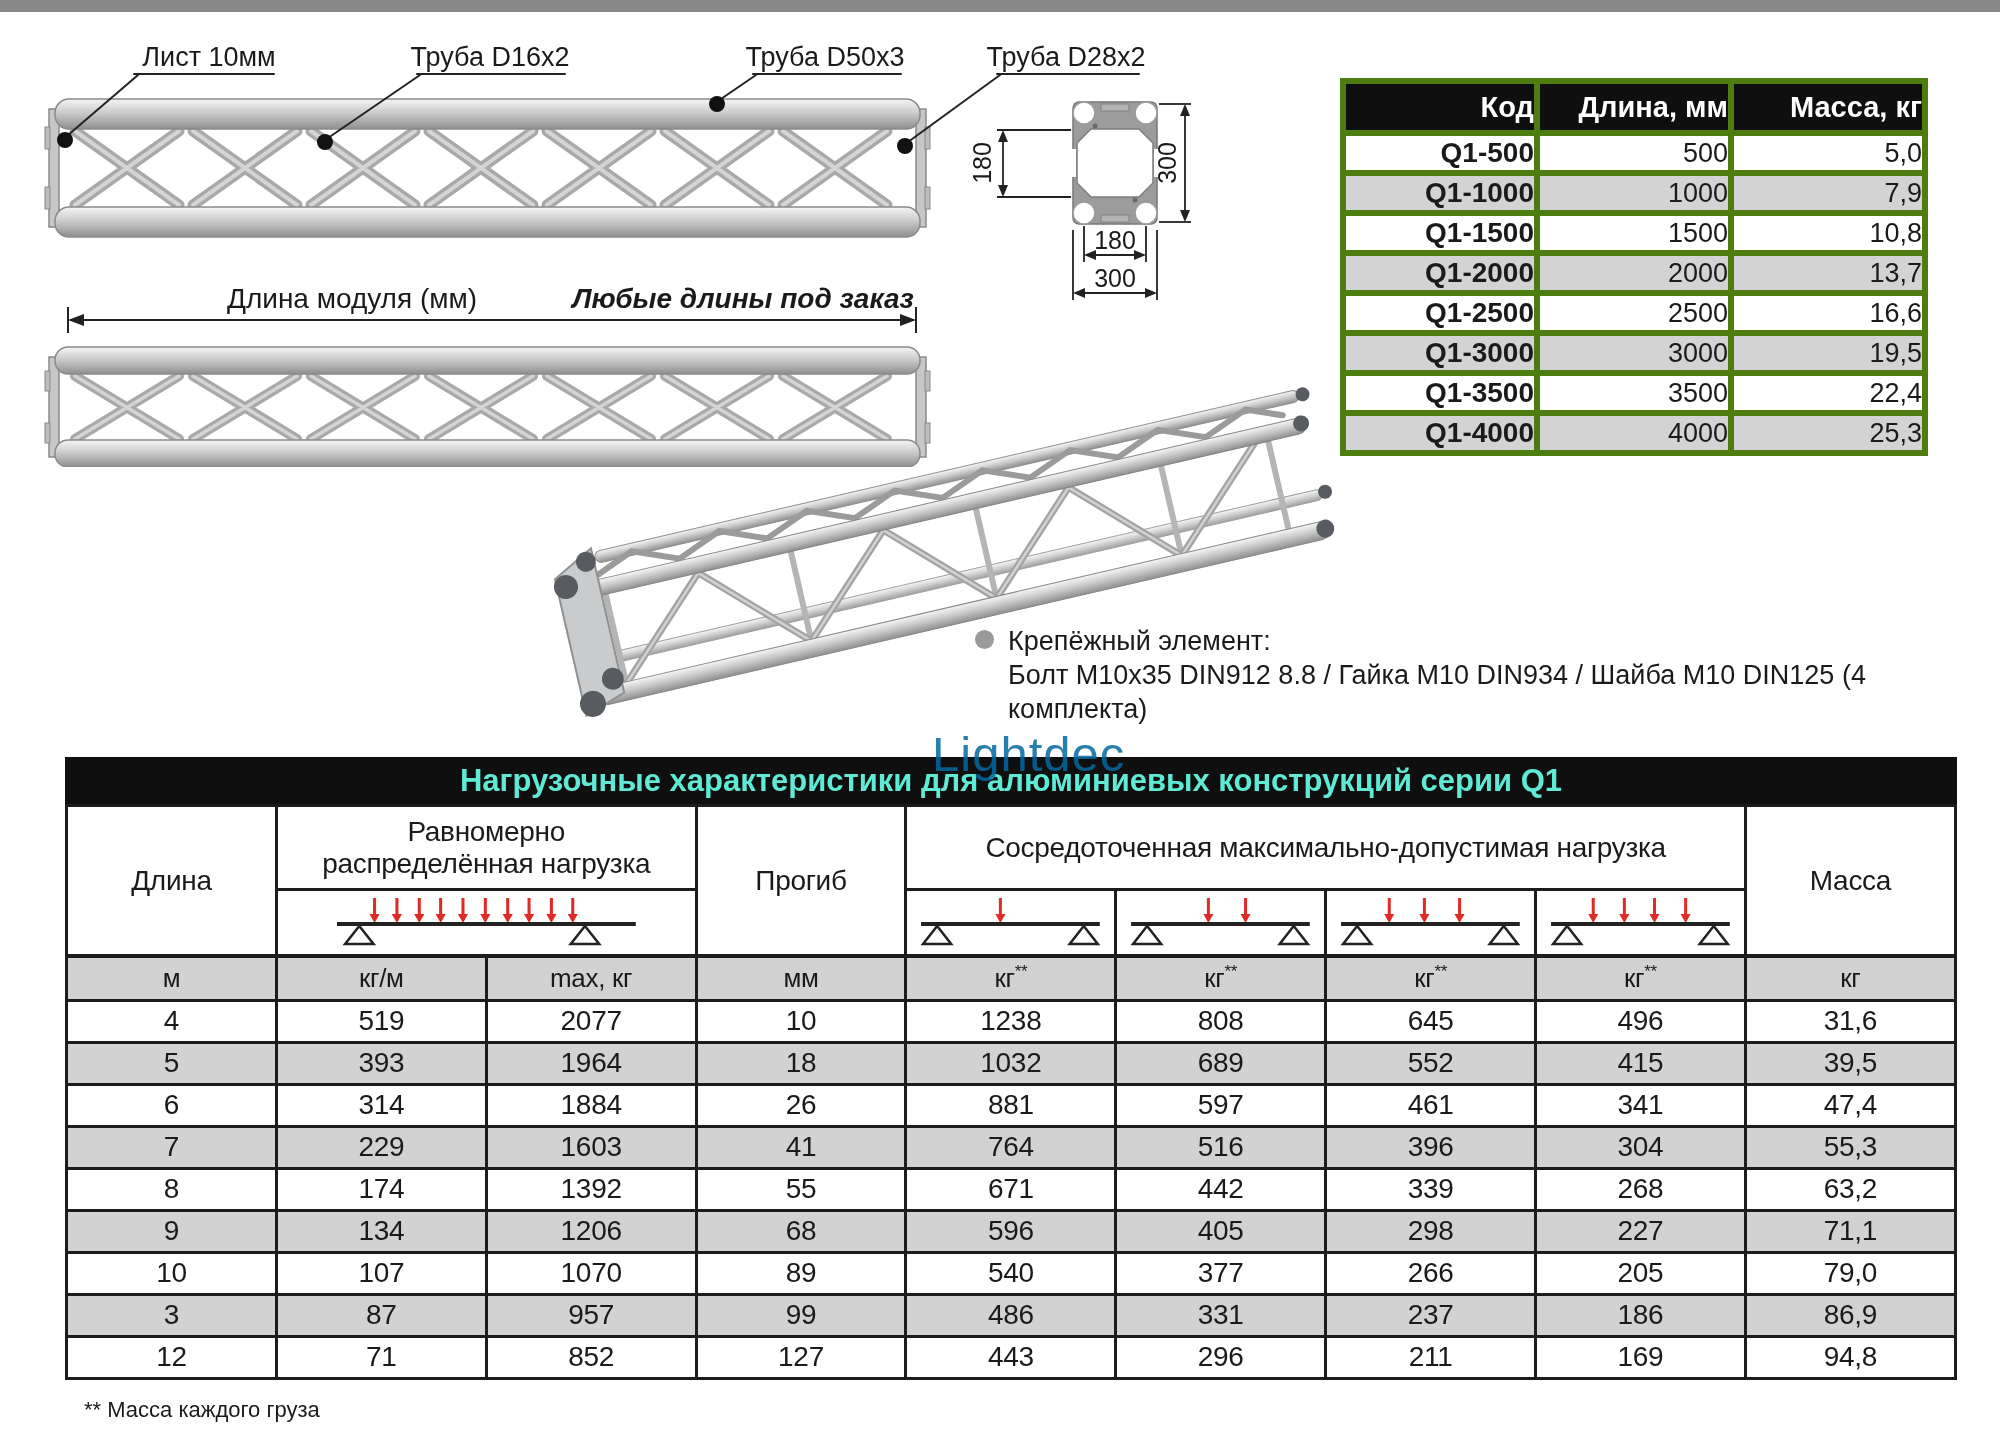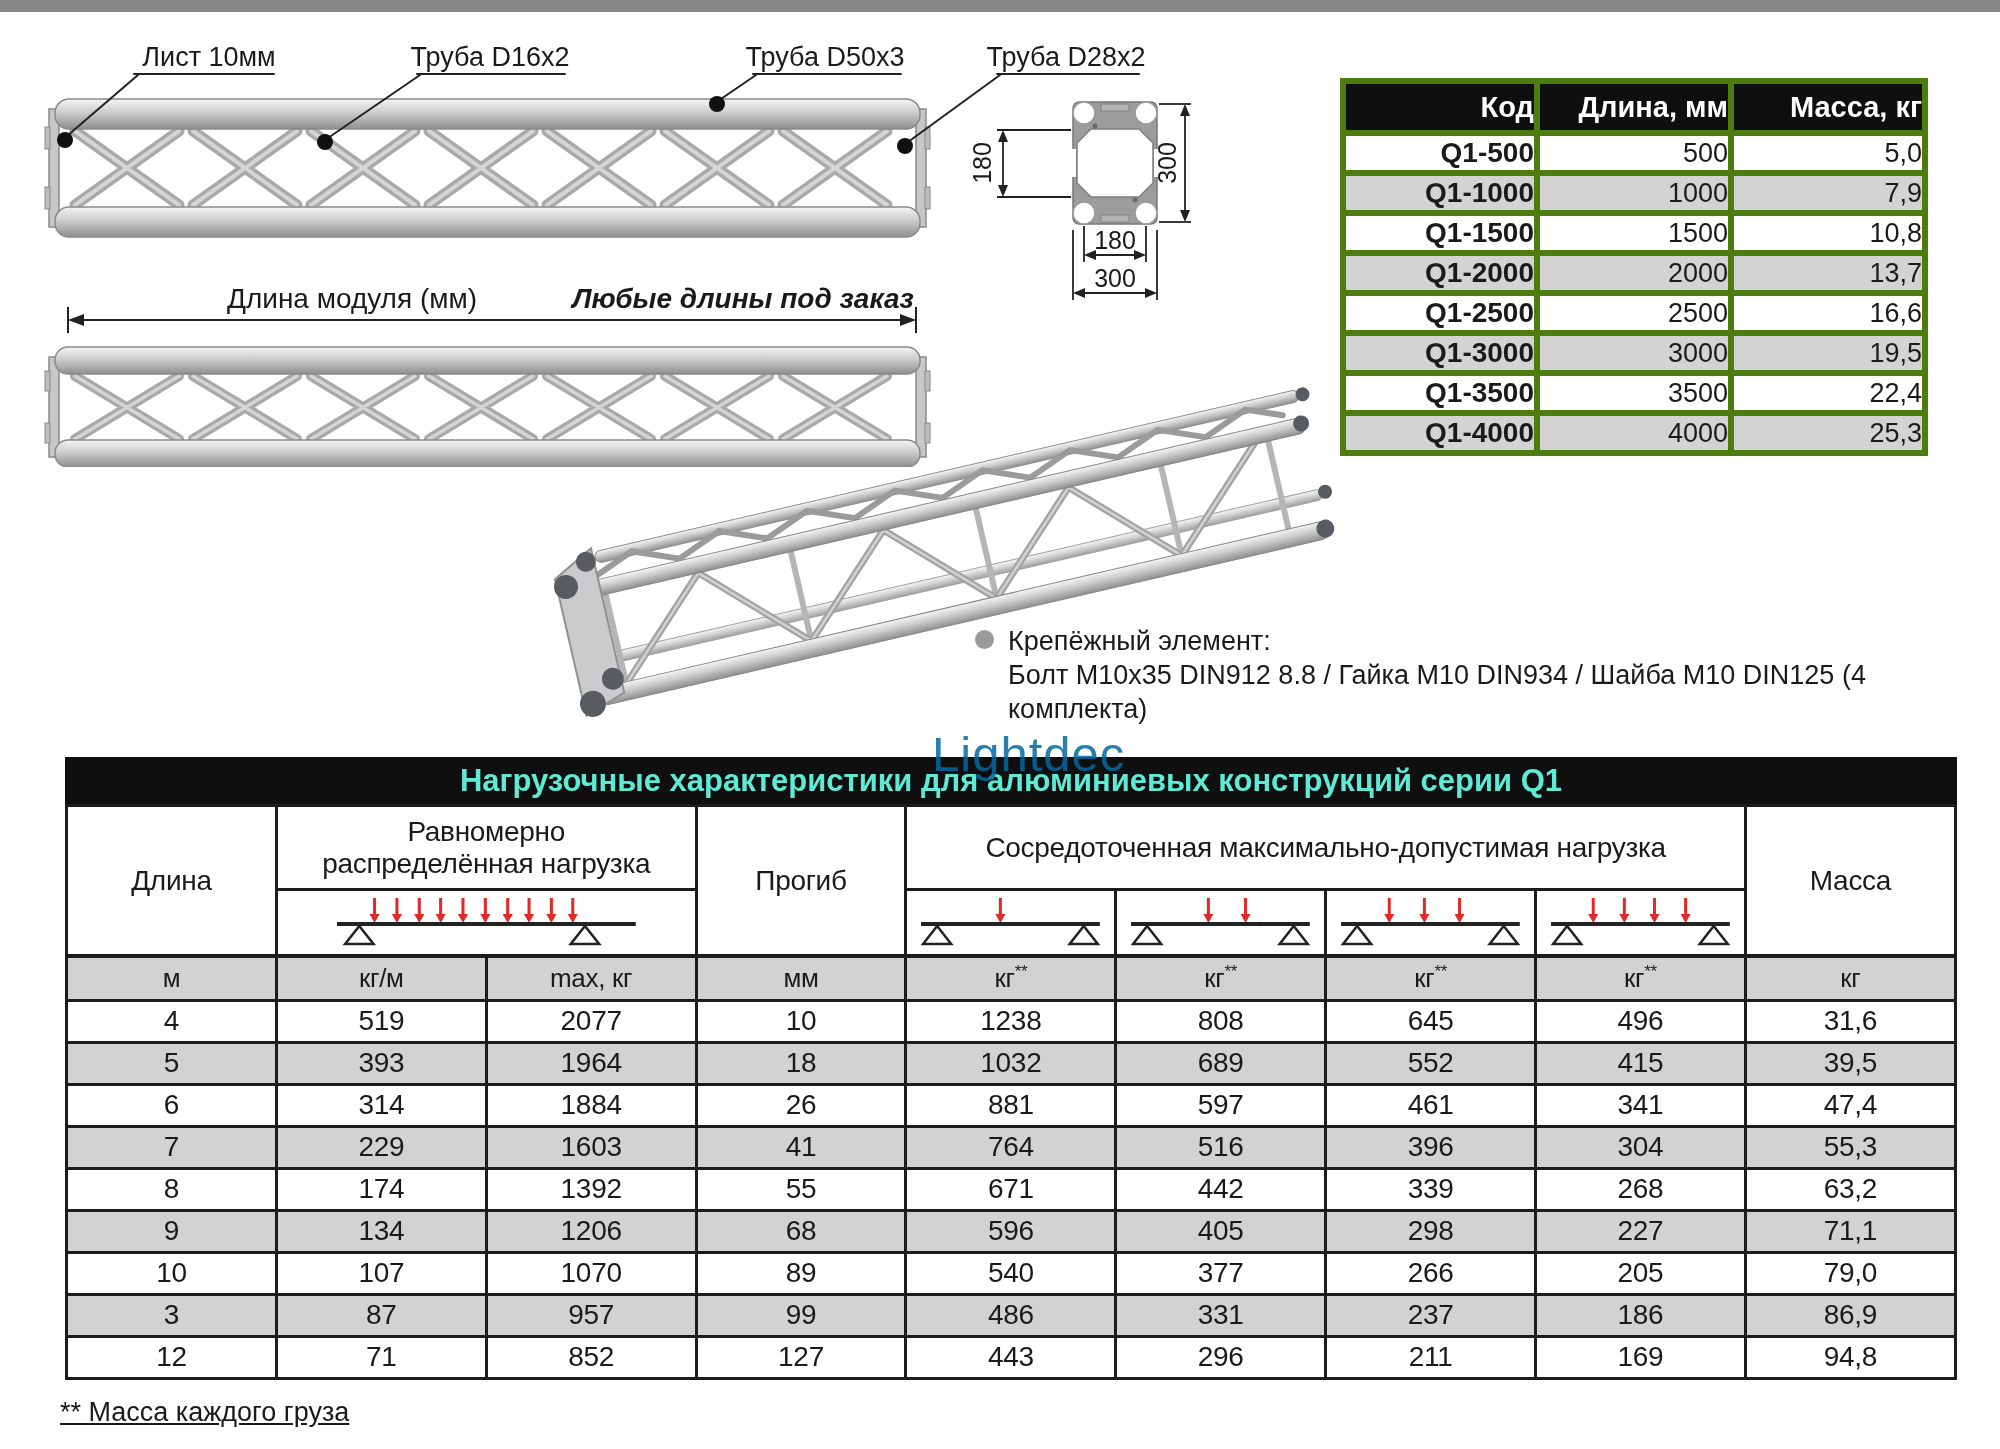--- a/index.html
+++ b/index.html
@@ -36,21 +36,21 @@
   .load-table { width:100%; border-collapse:collapse; table-layout:fixed; }
   .load-table td { border:3px solid #1c1c1c; text-align:center; vertical-align:middle; background:#fff; }
   .load-table .hlabel { font-size:28px; height:84px; }
   .load-table .hlabel .wrapbox { max-width:345px; margin:0 auto; }
   .load-table .diag { height:56px; padding:0; }
   .load-table .units td { background:#d2d2d2; font-size:26px; height:44px; border-top-width:4px; }
   .load-table .units sup, .load-table sup { font-size:17px; }
   .load-table tbody td { font-size:28px; height:42px; letter-spacing:-0.3px; }
   .load-table tbody tr.alt td { background:#d2d2d2; }
 
-  .footnote { position:absolute; left:60px; top:1385px; font-size:27px;text-decoration:underline; }
+  .footnote { position:absolute; left:84px; top:1385px; font-size:22px; }
 
   .abs { position:absolute; }
 </style>
 </head>
 <body>
 
 <div class="page">
 
   <svg class="abs" style="left:40px; top:18px;" width="1290" height="437" viewBox="0 0 1290 437">
     <defs>

